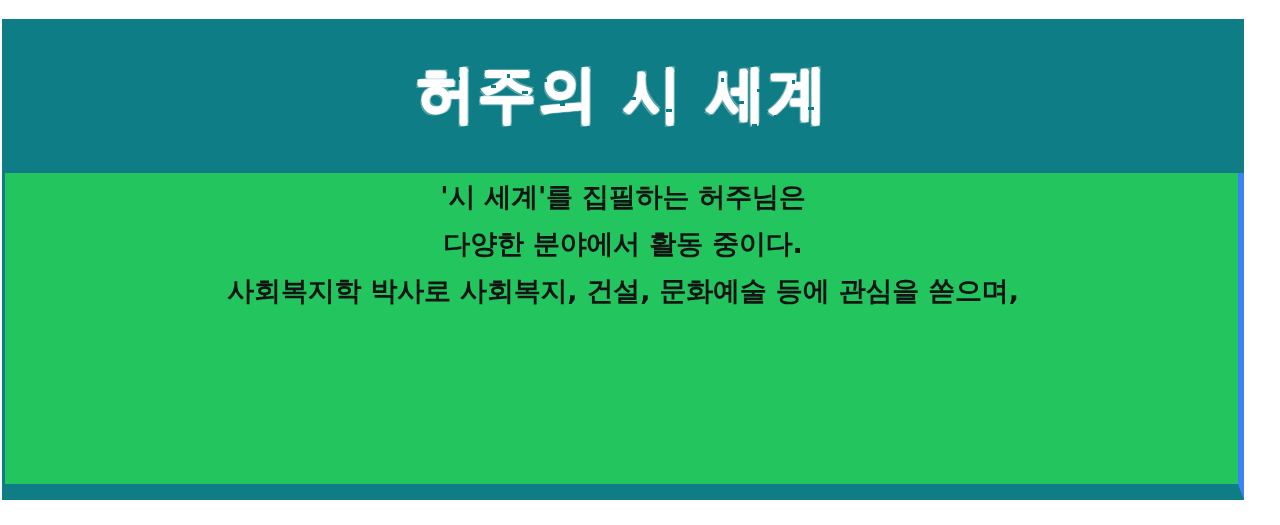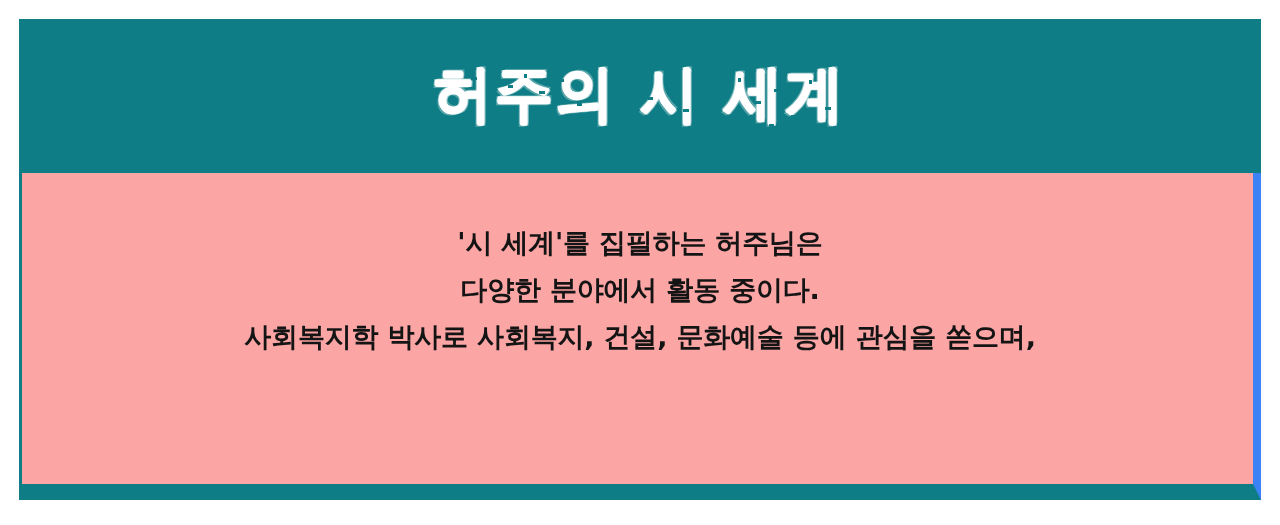--- a/index.html
+++ b/index.html
@@ -10,28 +10,28 @@
   body {
     width: 1280px;
     height: 525px;
     overflow: hidden;
     font-family: "DejaVu Sans", "Liberation Sans", sans-serif;
   }
 
   
   #card {
     position: absolute;
-    left: 19px;
+    left: 2px;
     top: 19px;
     width: 1242px;
     height: 481px;
     box-sizing: border-box;
-    background: #fca5a5;
+    background: #22c55e;
     border-left: 3px solid #0f7d85;
-    border-right: 8px solid #3b82f6;
+    border-right: 6px solid #3b82f6;
     border-bottom: 16px solid #0f7d85;
   }
 
   
   #header {
     position: absolute;
     left: -3px;
     top: 0;
     width: 1242px;
     height: 154px;
@@ -72,21 +72,20 @@
   
   #body-area {
     position: absolute;
     left: 0;
     top: 154px;
     width: 1236px;
     height: 311px;
     display: flex;
     flex-direction: column;
     align-items: center;
-    padding-top: 46px;
     box-sizing: border-box;
   }
   .body-line {
     color: #141414;
     font-family: "DejaVu Sans", "Liberation Sans", sans-serif;
     font-size: 27px;
     font-weight: 700;
     line-height: 47px;
     letter-spacing: -0.2px;
     white-space: nowrap;

